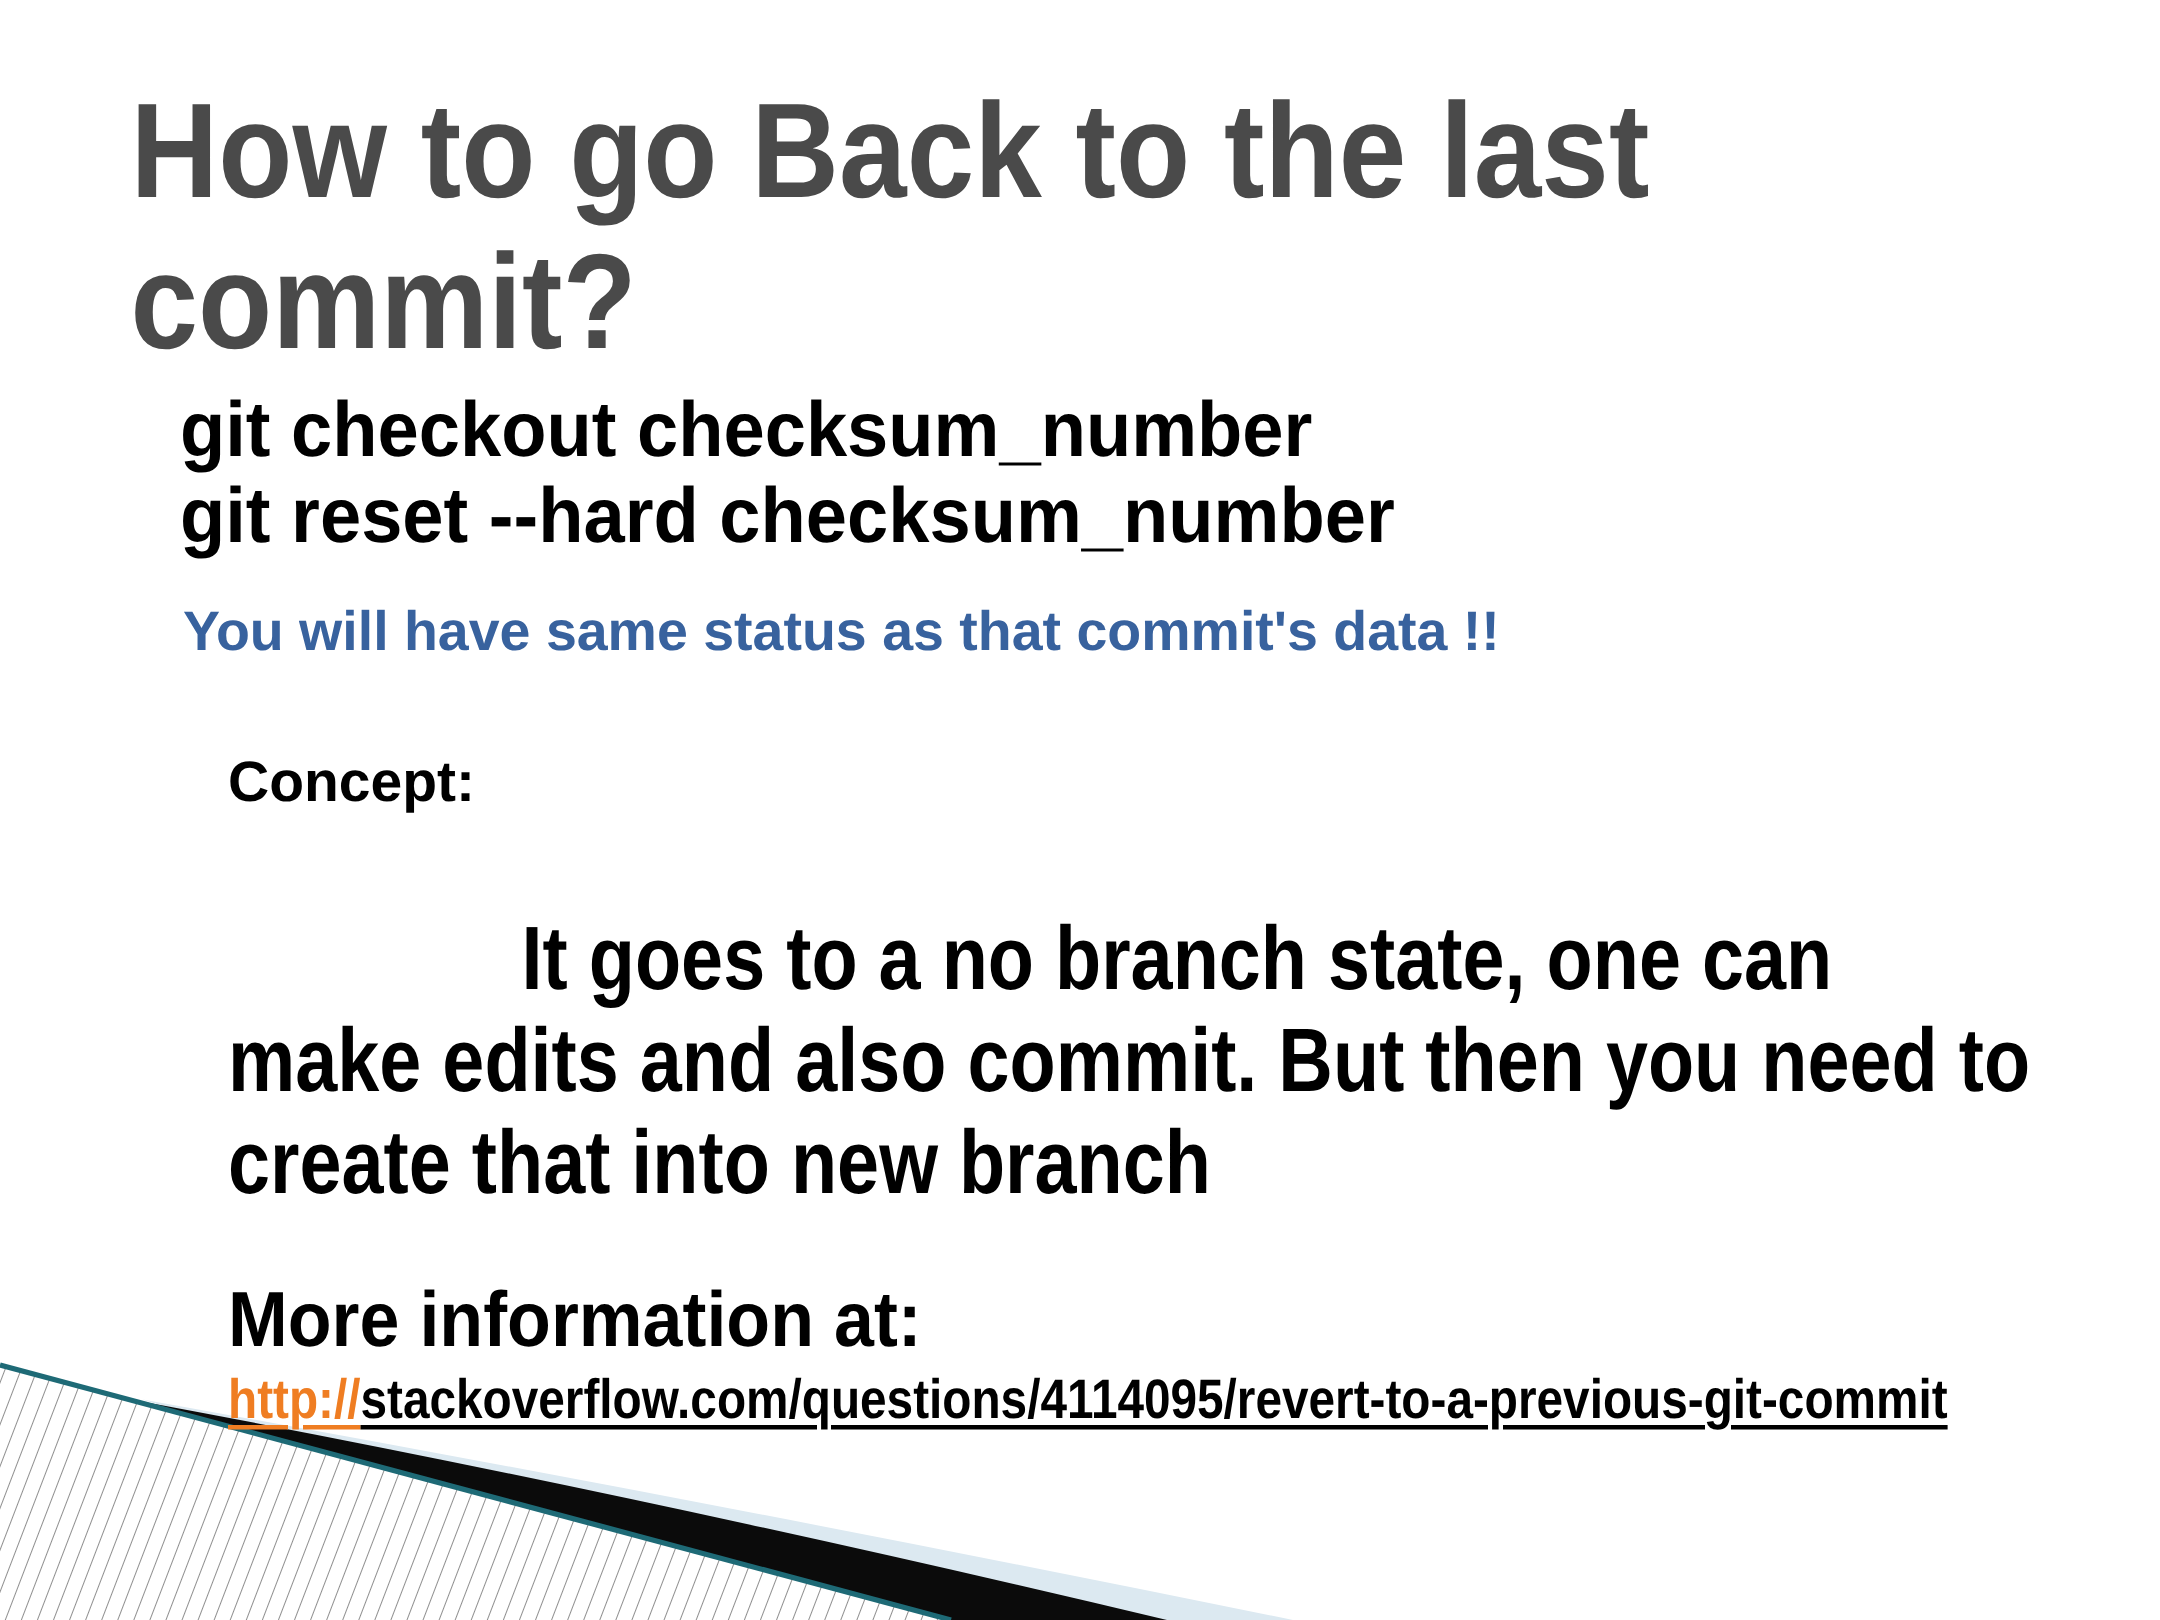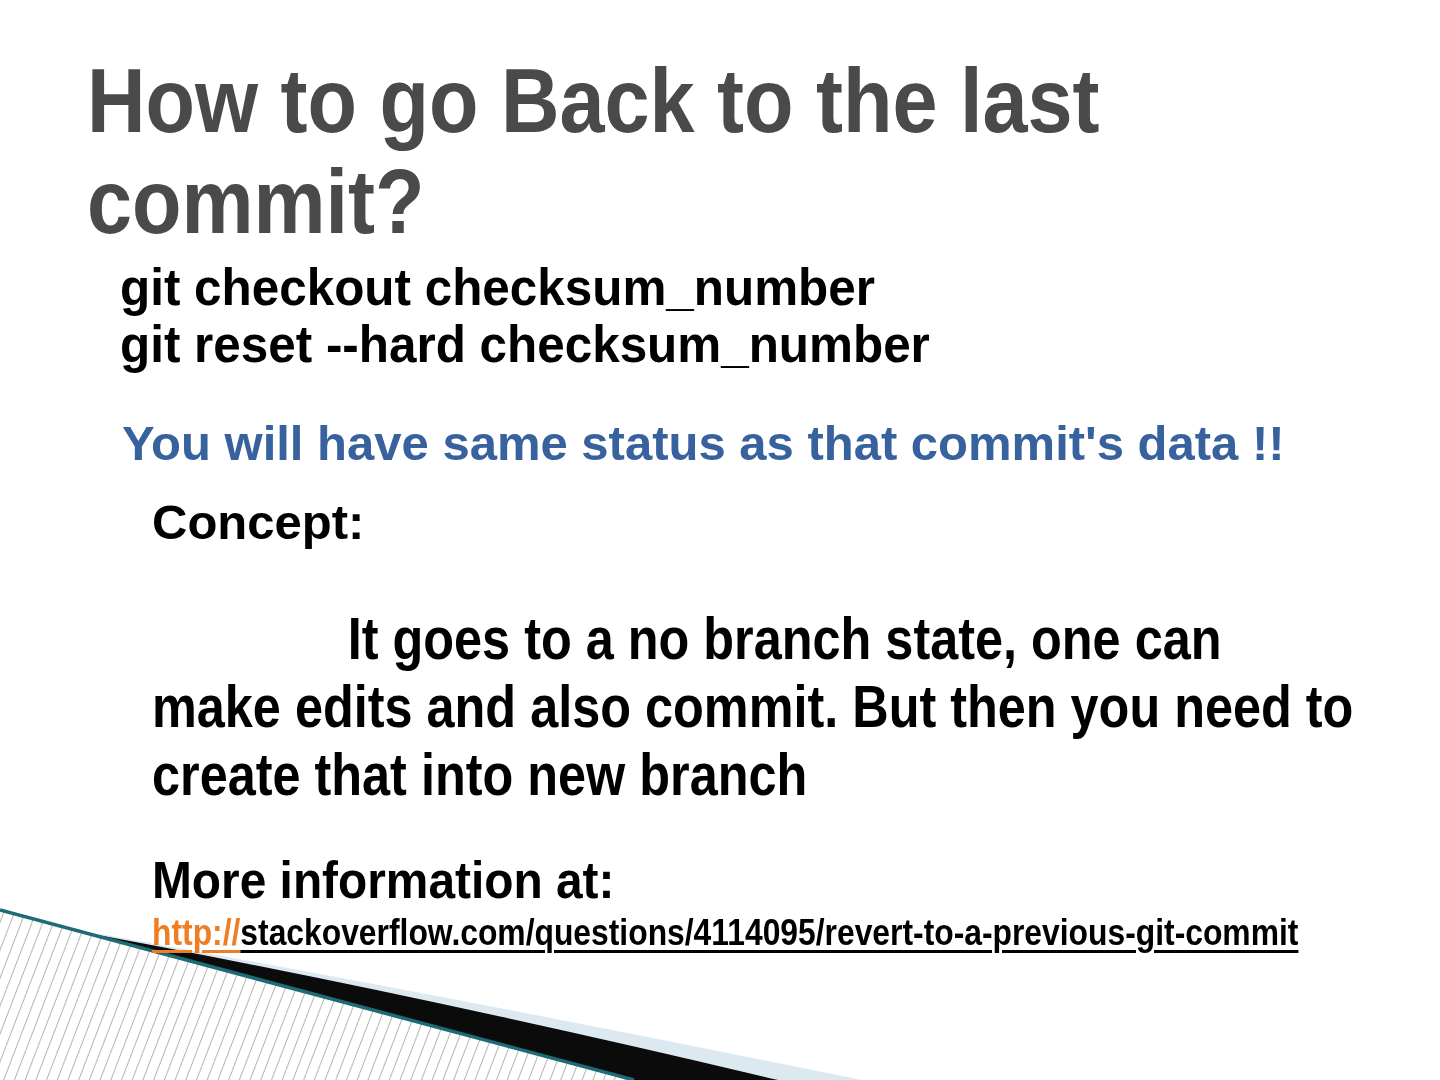--- a/index.html
+++ b/index.html
@@ -23,28 +23,27 @@
   }
   .commands {
     left: 120px; top: 259px;
     font-size: 52px; line-height: 57px;
     color: #000000;
     transform: scaleX(0.95);
     white-space: nowrap;
   }
   .highlight {
     left: 122px; top: 393px;
-    font-size: 49px; line-height: 56px;
+    font-size: 37px; line-height: 56px;
     color: #38629e;
     white-space: nowrap;
-    margin-top: 22px;
   }
   .concept-label {
     left: 152px; top: 494px;
-    font-size: 49px; line-height: 56px;
+    font-size: 38px; line-height: 56px;
     color: #000000;
     white-space: nowrap;
   }
   .concept-body {
     left: 152px; top: 605px;
     font-size: 60px; line-height: 68px;
     color: #000000;
     transform: scaleX(0.84);
     white-space: nowrap;
   }

